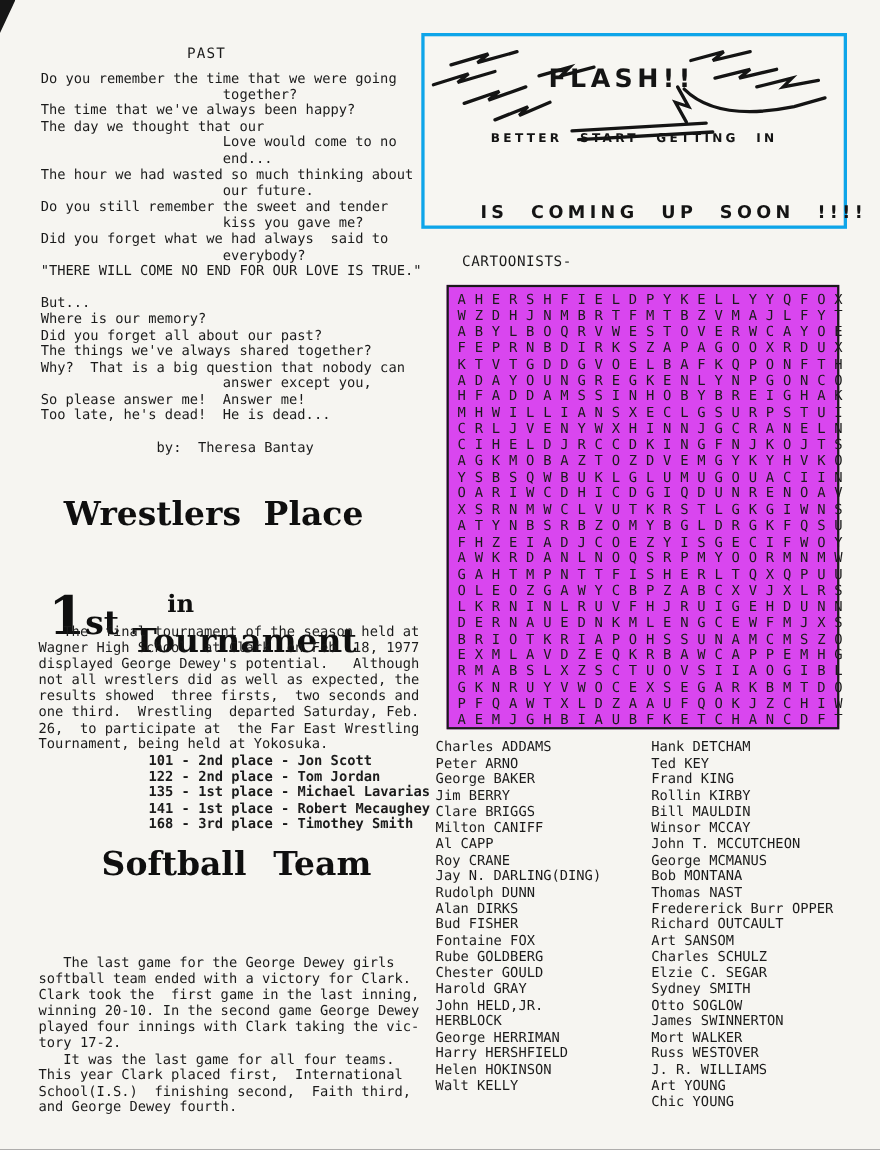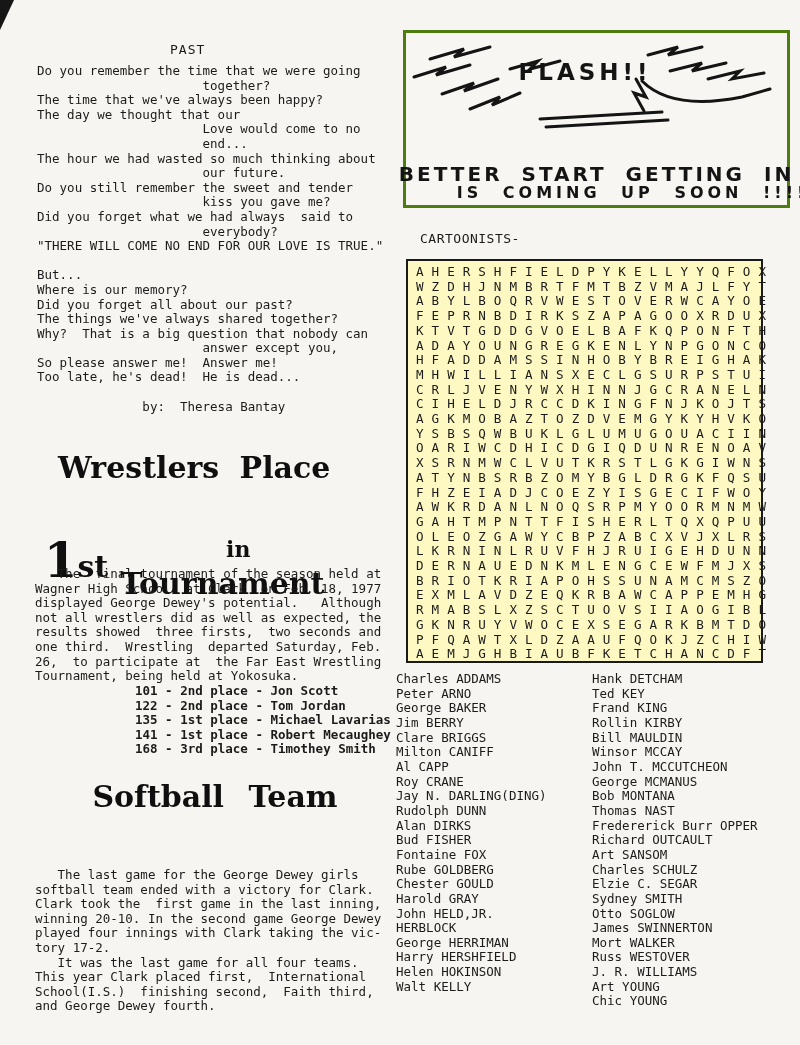--- a/index.html
+++ b/index.html
@@ -22,41 +22,41 @@
   .headline{
     font-family:"DejaVu Serif","Liberation Serif",serif;
     font-weight:bold;color:#0f0f0f;white-space:nowrap;
   }
   .poem-title{font-size:13px;letter-spacing:1px;}
   .cartoonists-label{font-size:13px;letter-spacing:.5px;}
   .grid-box{
     left:406px;top:259px;width:357px;height:404px;
     border:2px solid #1a1a1a;
     box-sizing:border-box;
-    background:#fef9c3;
+    background:#d946ef;
   }
   .grid-box pre{
     padding:4px 0 0 8px;
     font-size:12.6px;
     line-height:14.7px;
     letter-spacing:.2px;
   }
   .names pre{font-size:12.5px;line-height:14.65px;}
   .flash-box{
-    left:403px;top:30px;width:387px;height:178px;
-    border:3px solid #4d7c0f;
+    left:383px;top:30px;width:387px;height:178px;
+    border:3px solid #0ea5e9;
     box-sizing:border-box;
     background:#f7f6f2;
   }
   .hand{
     font-family:"DejaVu Sans","Liberation Sans",sans-serif;
     font-weight:bold;color:#141414;white-space:nowrap;
   }
   .flash-title{font-size:23px;letter-spacing:4px;}
-  .flash-line1{font-size:20px;letter-spacing:3px;word-spacing:9px;margin-top:43px;}
+  .flash-line1{font-size:11px;letter-spacing:3px;word-spacing:9px;}
   .flash-shape{font-size:16px;letter-spacing:2px;}
   .flash-olympic{font-size:27px;letter-spacing:5px;word-spacing:12px;}
   .flash-line3{font-size:16px;letter-spacing:4px;word-spacing:11px;margin-left:36px;}
   .corner-artifact{
     left:0;top:0;width:14px;height:30px;background:#161616;
     clip-path:polygon(0 0,100% 0,0 100%);
   }
 </style>
 </head>
 <body>
@@ -91,21 +91,21 @@
 Too late, he's dead!  He is dead...
 
               by:  Theresa Bantay</pre>
 
   <div class="abs headline" style="left:58px;top:450px;font-size:30px;word-spacing:10px;">Wrestlers Place</div>
 
   <div class="abs" style="left:44px;top:512px;display:flex;align-items:flex-start;margin-top:24px;">
     <div class="headline" style="line-height:1;">
       <span style="font-size:48px;">1</span><span style="font-size:30px;">st</span>
     </div>
-    <div style="margin-left:12px;text-align:center;">
+    <div style="margin-left:12px;">
       <div class="headline" style="font-size:22px;margin-left:32px;">in</div>
       <div class="headline" style="font-size:30px;margin-top:4px;">Tournament</div>
     </div>
   </div>
 
   <pre class="abs" style="left:35px;top:567px;">   The  final tournament of the season held at
 Wagner High School  at Clark  on Feb. 18, 1977
 displayed George Dewey's potential.   Although
 not all wrestlers did as well as expected, the
 results showed  three firsts,  two seconds and
@@ -113,21 +113,21 @@
 26,  to participate at  the Far East Wrestling
 Tournament, being held at Yokosuka.</pre>
 
   <pre class="abs" style="left:135px;top:684px;font-weight:bold;">101 - 2nd place - Jon Scott
 122 - 2nd place - Tom Jordan
 135 - 1st place - Michael Lavarias
 141 - 1st place - Robert Mecaughey
 168 - 3rd place - Timothey Smith</pre>
 
   <div class="abs" style="left:35px;top:768px;width:360px;text-align:center;">
-    <div class="headline" style="font-size:30px;word-spacing:14px;margin-top:11px;">Softball Team</div>
+    <div class="headline" style="font-size:30px;word-spacing:14px;">Softball Team</div>
   </div>
 
   <pre class="abs" style="left:35px;top:868px;">   The last game for the George Dewey girls
 softball team ended with a victory for Clark.
 Clark took the  first game in the last inning,
 winning 20-10. In the second game George Dewey
 played four innings with Clark taking the vic-
 tory 17-2.
    It was the last game for all four teams.
 This year Clark placed first,  International

